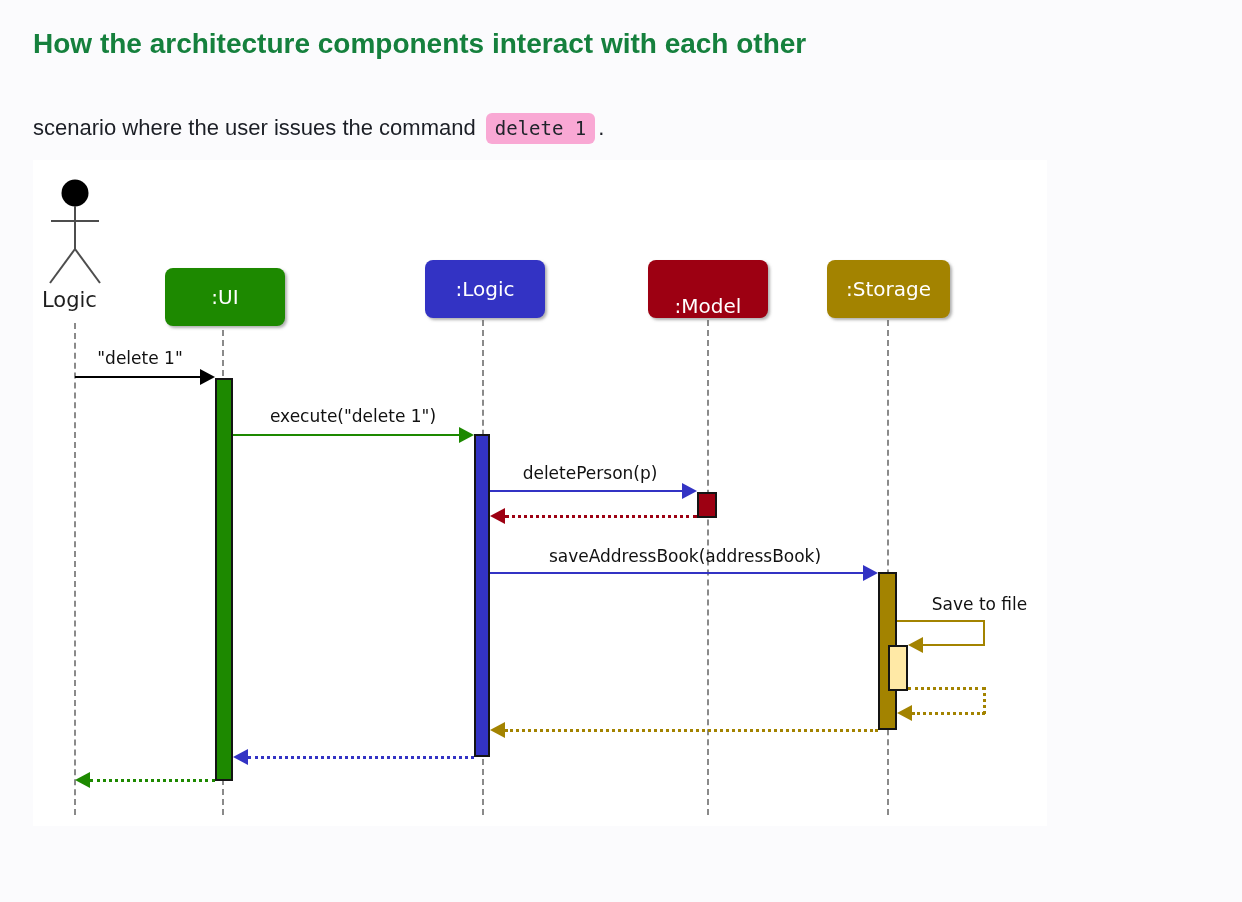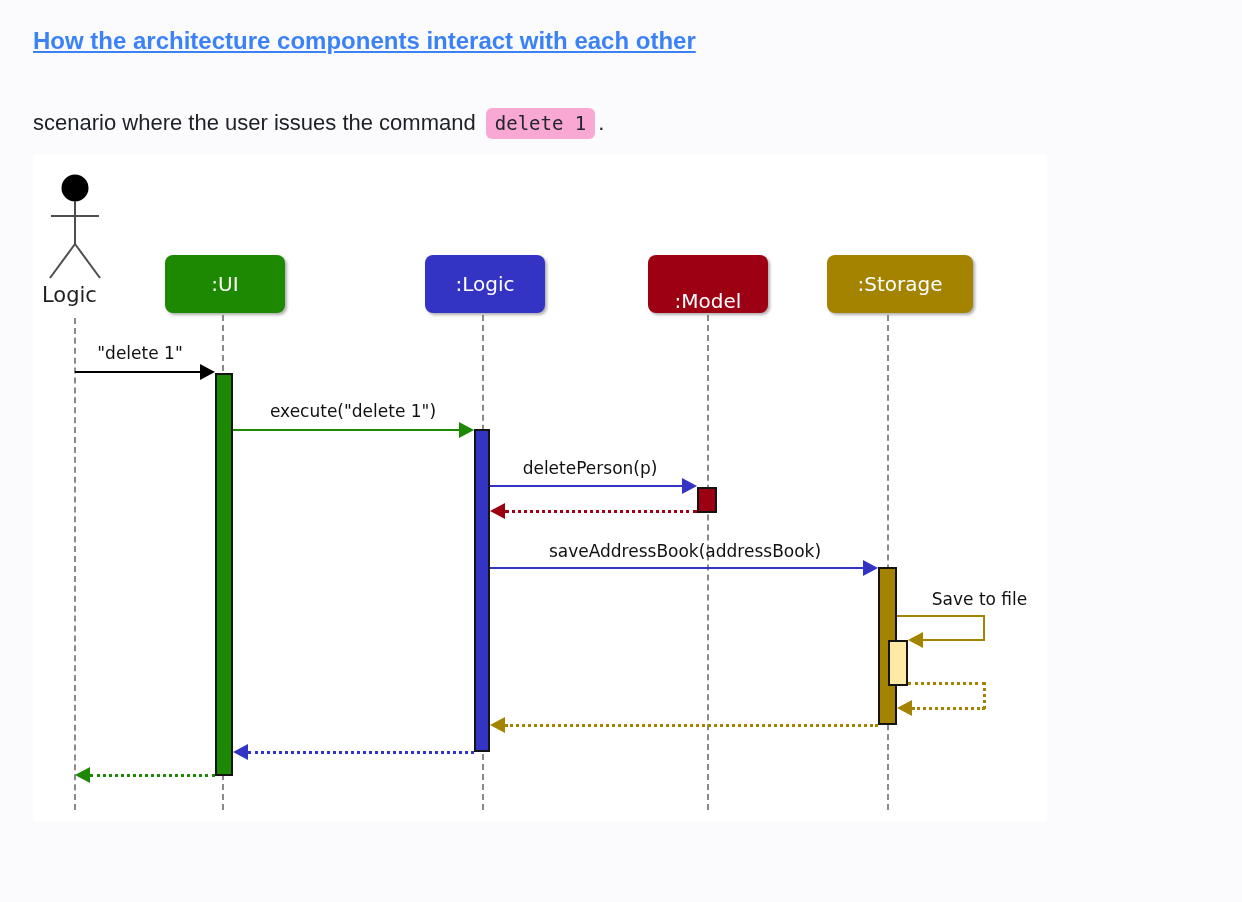--- a/index.html
+++ b/index.html
@@ -4,21 +4,21 @@
 <style>
   * { margin:0; padding:0; box-sizing:border-box; }
   html,body { width:1242px; height:902px; }
   body {
     background: var(--page-bg, #fbfbfd);
     font-family: "Liberation Sans", sans-serif;
     color:#1c1f26;
     padding: 26px 0 0 33px;
   }
   h3[data-name="page-title"] {
-    font-size:24px; line-height:1.25; font-weight:bold; color:#3b82f6;text-decoration:underline;
+    font-size:28px; line-height:1.25; font-weight:bold; color:#15803d;
   }
   p[data-name="intro-paragraph"] {
     margin-top:42px; font-size:22px; line-height:50px; color:#1c1f26;
   }
   p[data-name="intro-paragraph"] .pline { display:block; }
   em { font-style:italic; }
   code[data-name="command-code-chip"] {
     font-family:"DejaVu Sans Mono", monospace;
     font-size:19px;
     background:#f9a8d4;
@@ -105,30 +105,30 @@
   <svg class="actor-figure" data-name="user-actor-icon" style="left:12px; top:17px;" width="60" height="110" viewBox="0 0 60 110">
     <circle cx="30" cy="16" r="13.5" fill="#000"></circle>
     <line x1="30" y1="29" x2="30" y2="72" stroke="#4d4d4d" stroke-width="2"></line>
     <line x1="6" y1="44" x2="54" y2="44" stroke="#4d4d4d" stroke-width="2"></line>
     <line x1="30" y1="72" x2="5" y2="106" stroke="#4d4d4d" stroke-width="2"></line>
     <line x1="30" y1="72" x2="55" y2="106" stroke="#4d4d4d" stroke-width="2"></line>
     <line x1="30" y1="88" x2="12" y2="64" stroke="#4d4d4d" stroke-width="0"></line>
   </svg>
   <div class="actor-label" data-name="actor-user-label" style="left:9px; top:128px;">Logic</div>
 
-  <div class="pbox c-ui" data-name="participant-ui" style="left:132px; width:120px;">
+  <div class="pbox c-ui" data-name="participant-ui" style="left:132px; width:120px;margin-top:8px;">
       <span data-name="participant-ui-label">:UI</span>
     </div>
   <div class="pbox c-logic" data-name="participant-logic" style="left:392px; width:120px;">
       <span data-name="participant-logic-label">:Logic</span>
     </div>
   <div class="pbox c-model" data-name="participant-model" style="left:615px; width:120px;align-items:flex-end;">
       <span data-name="participant-model-label">:Model</span>
     </div>
-  <div class="pbox c-storage" data-name="participant-storage" style="left:794px; width:146px;">
+  <div class="pbox c-storage" data-name="participant-storage" style="left:794px; width:123px;">
       <span data-name="participant-storage-label">:Storage</span>
     </div>
 
   <div class="activation c-ui" data-name="activation-ui" style="left:182px; top:218px; width:18px; height:403px;"></div>
   <div class="activation c-logic" data-name="activation-logic" style="left:441px; top:274px; width:16px; height:323px;"></div>
   <div class="activation c-model" data-name="activation-model" style="left:664px; top:332px; width:20px; height:26px;"></div>
   <div class="activation c-storage" data-name="activation-storage" style="left:845px; top:412px; width:19px; height:158px;"></div>
   <div class="activation light" data-name="activation-storage-nested" style="left:855px; top:485px; width:20px; height:46px;"></div>
 
   <div class="msg-label" data-name="message-label-user-to-ui" style="left:32px; top:188px; width:150px;">"delete 1"</div>

